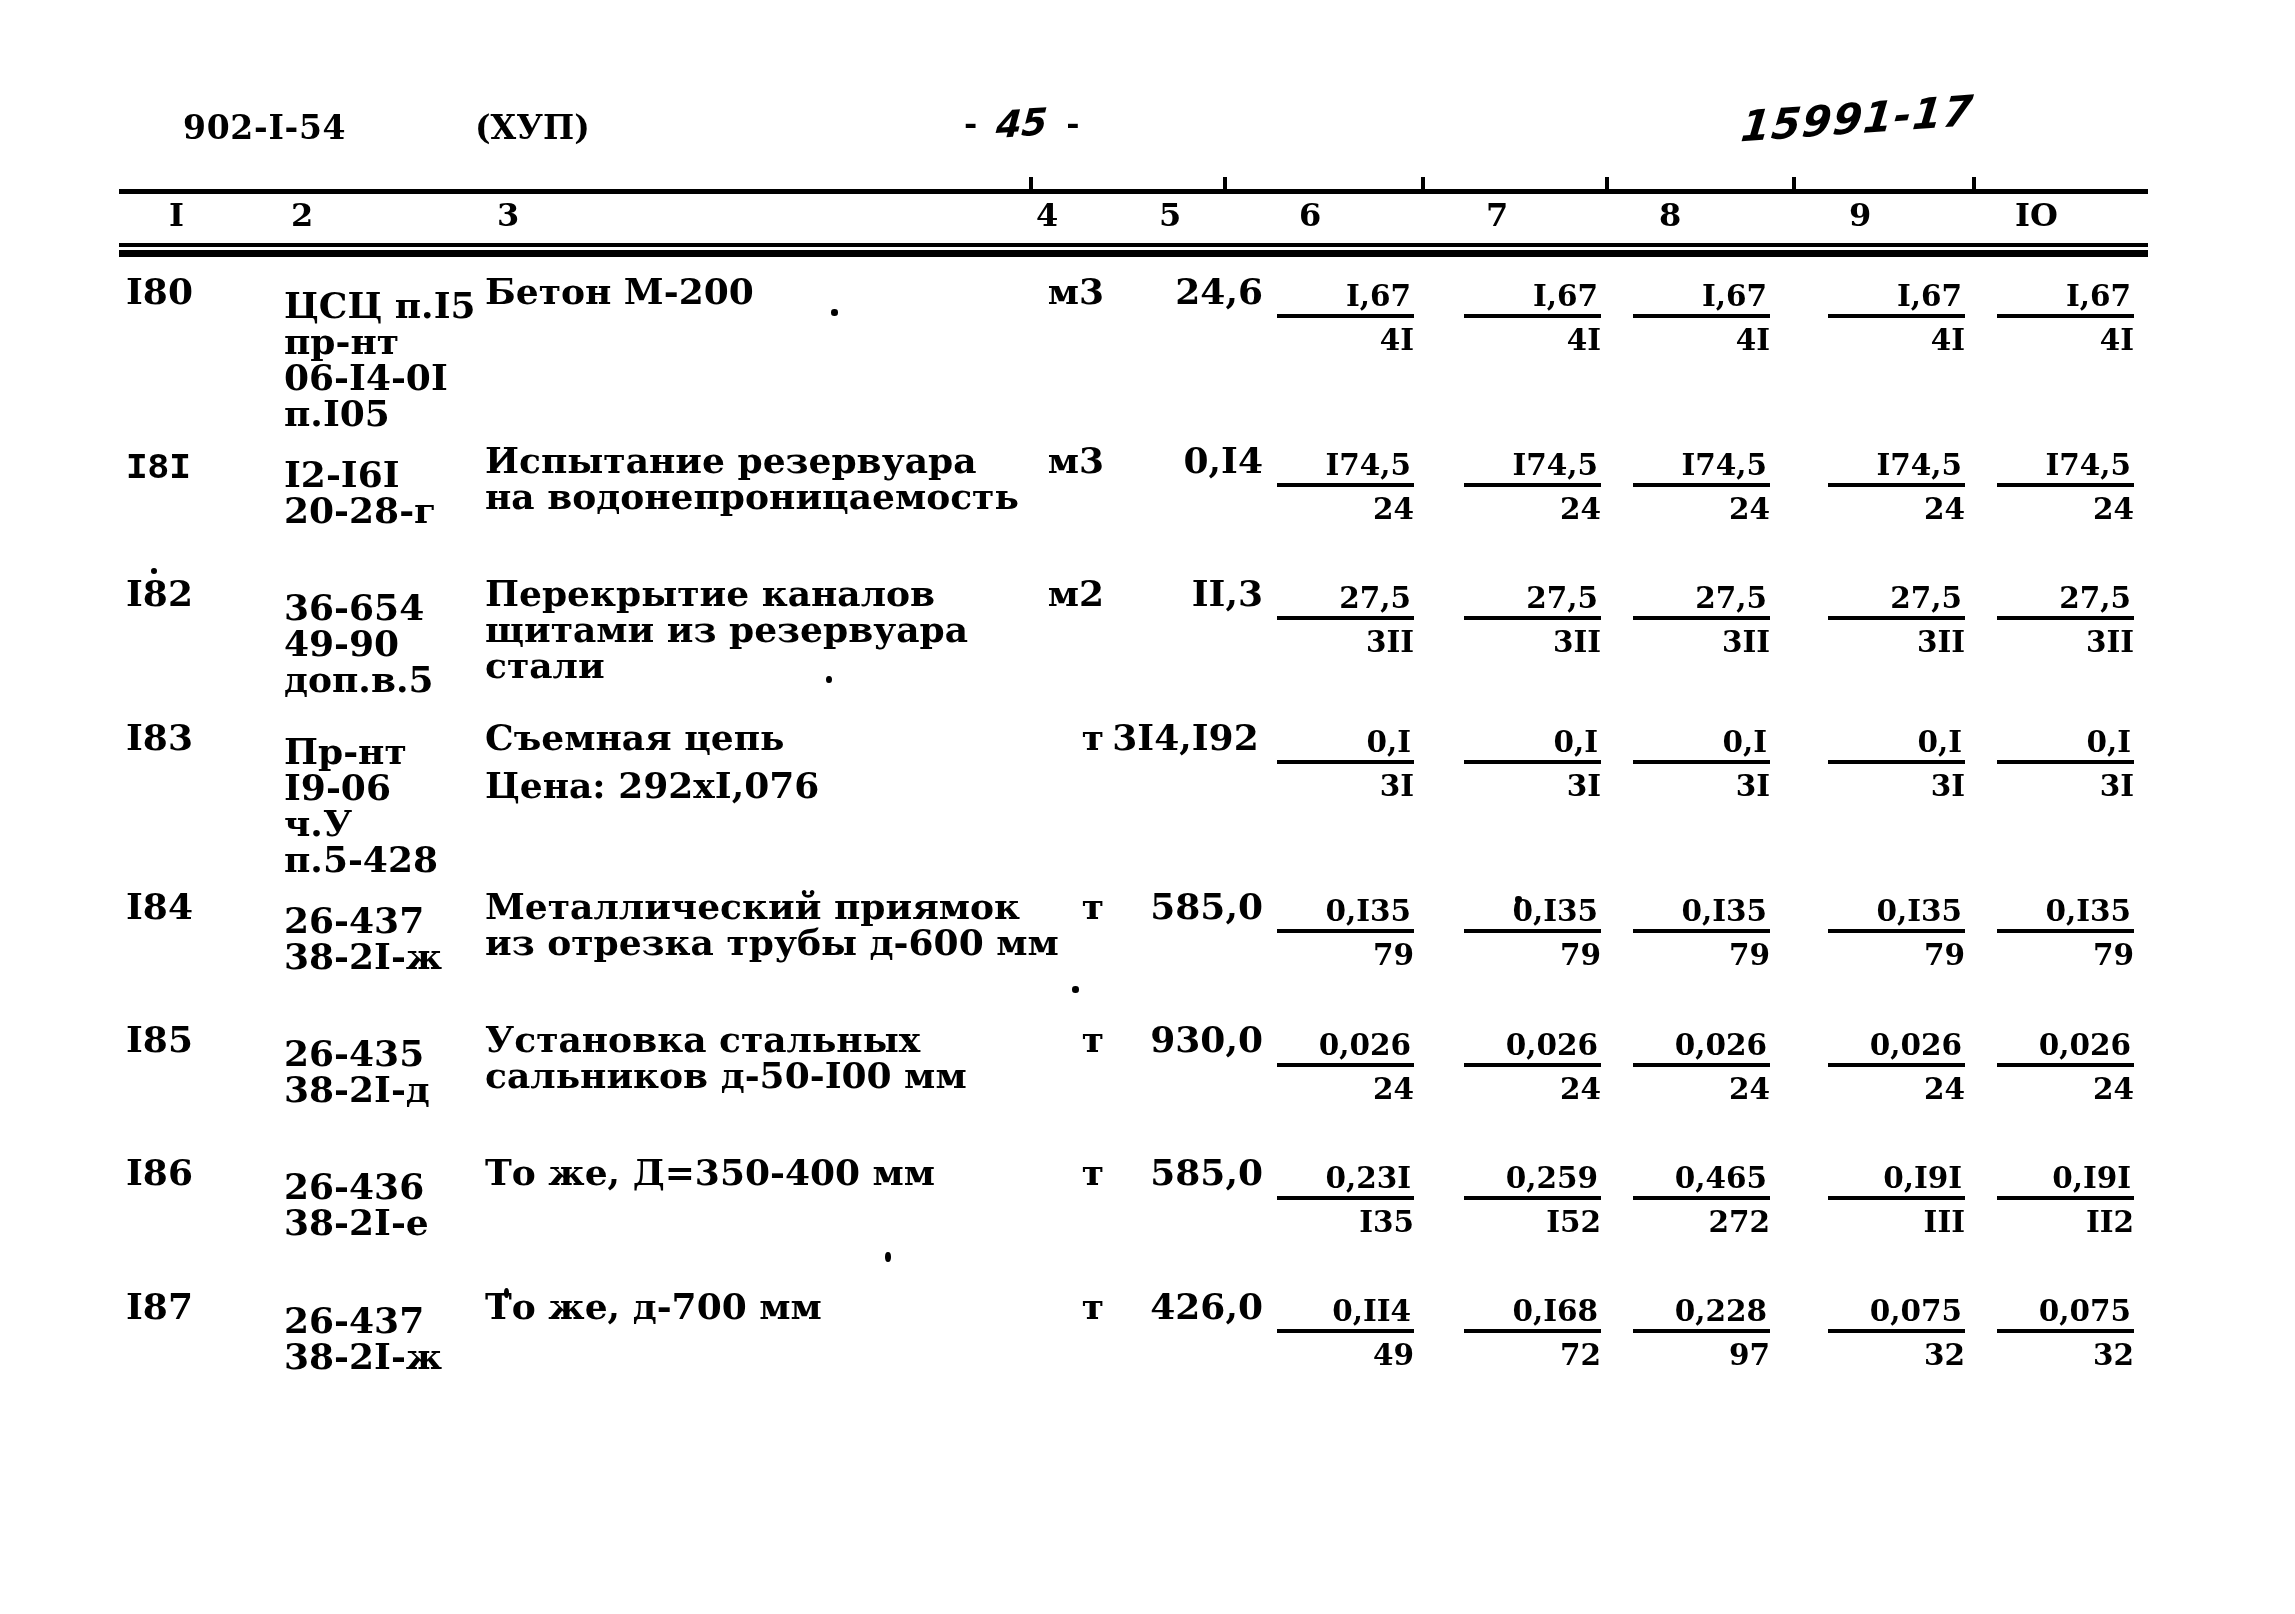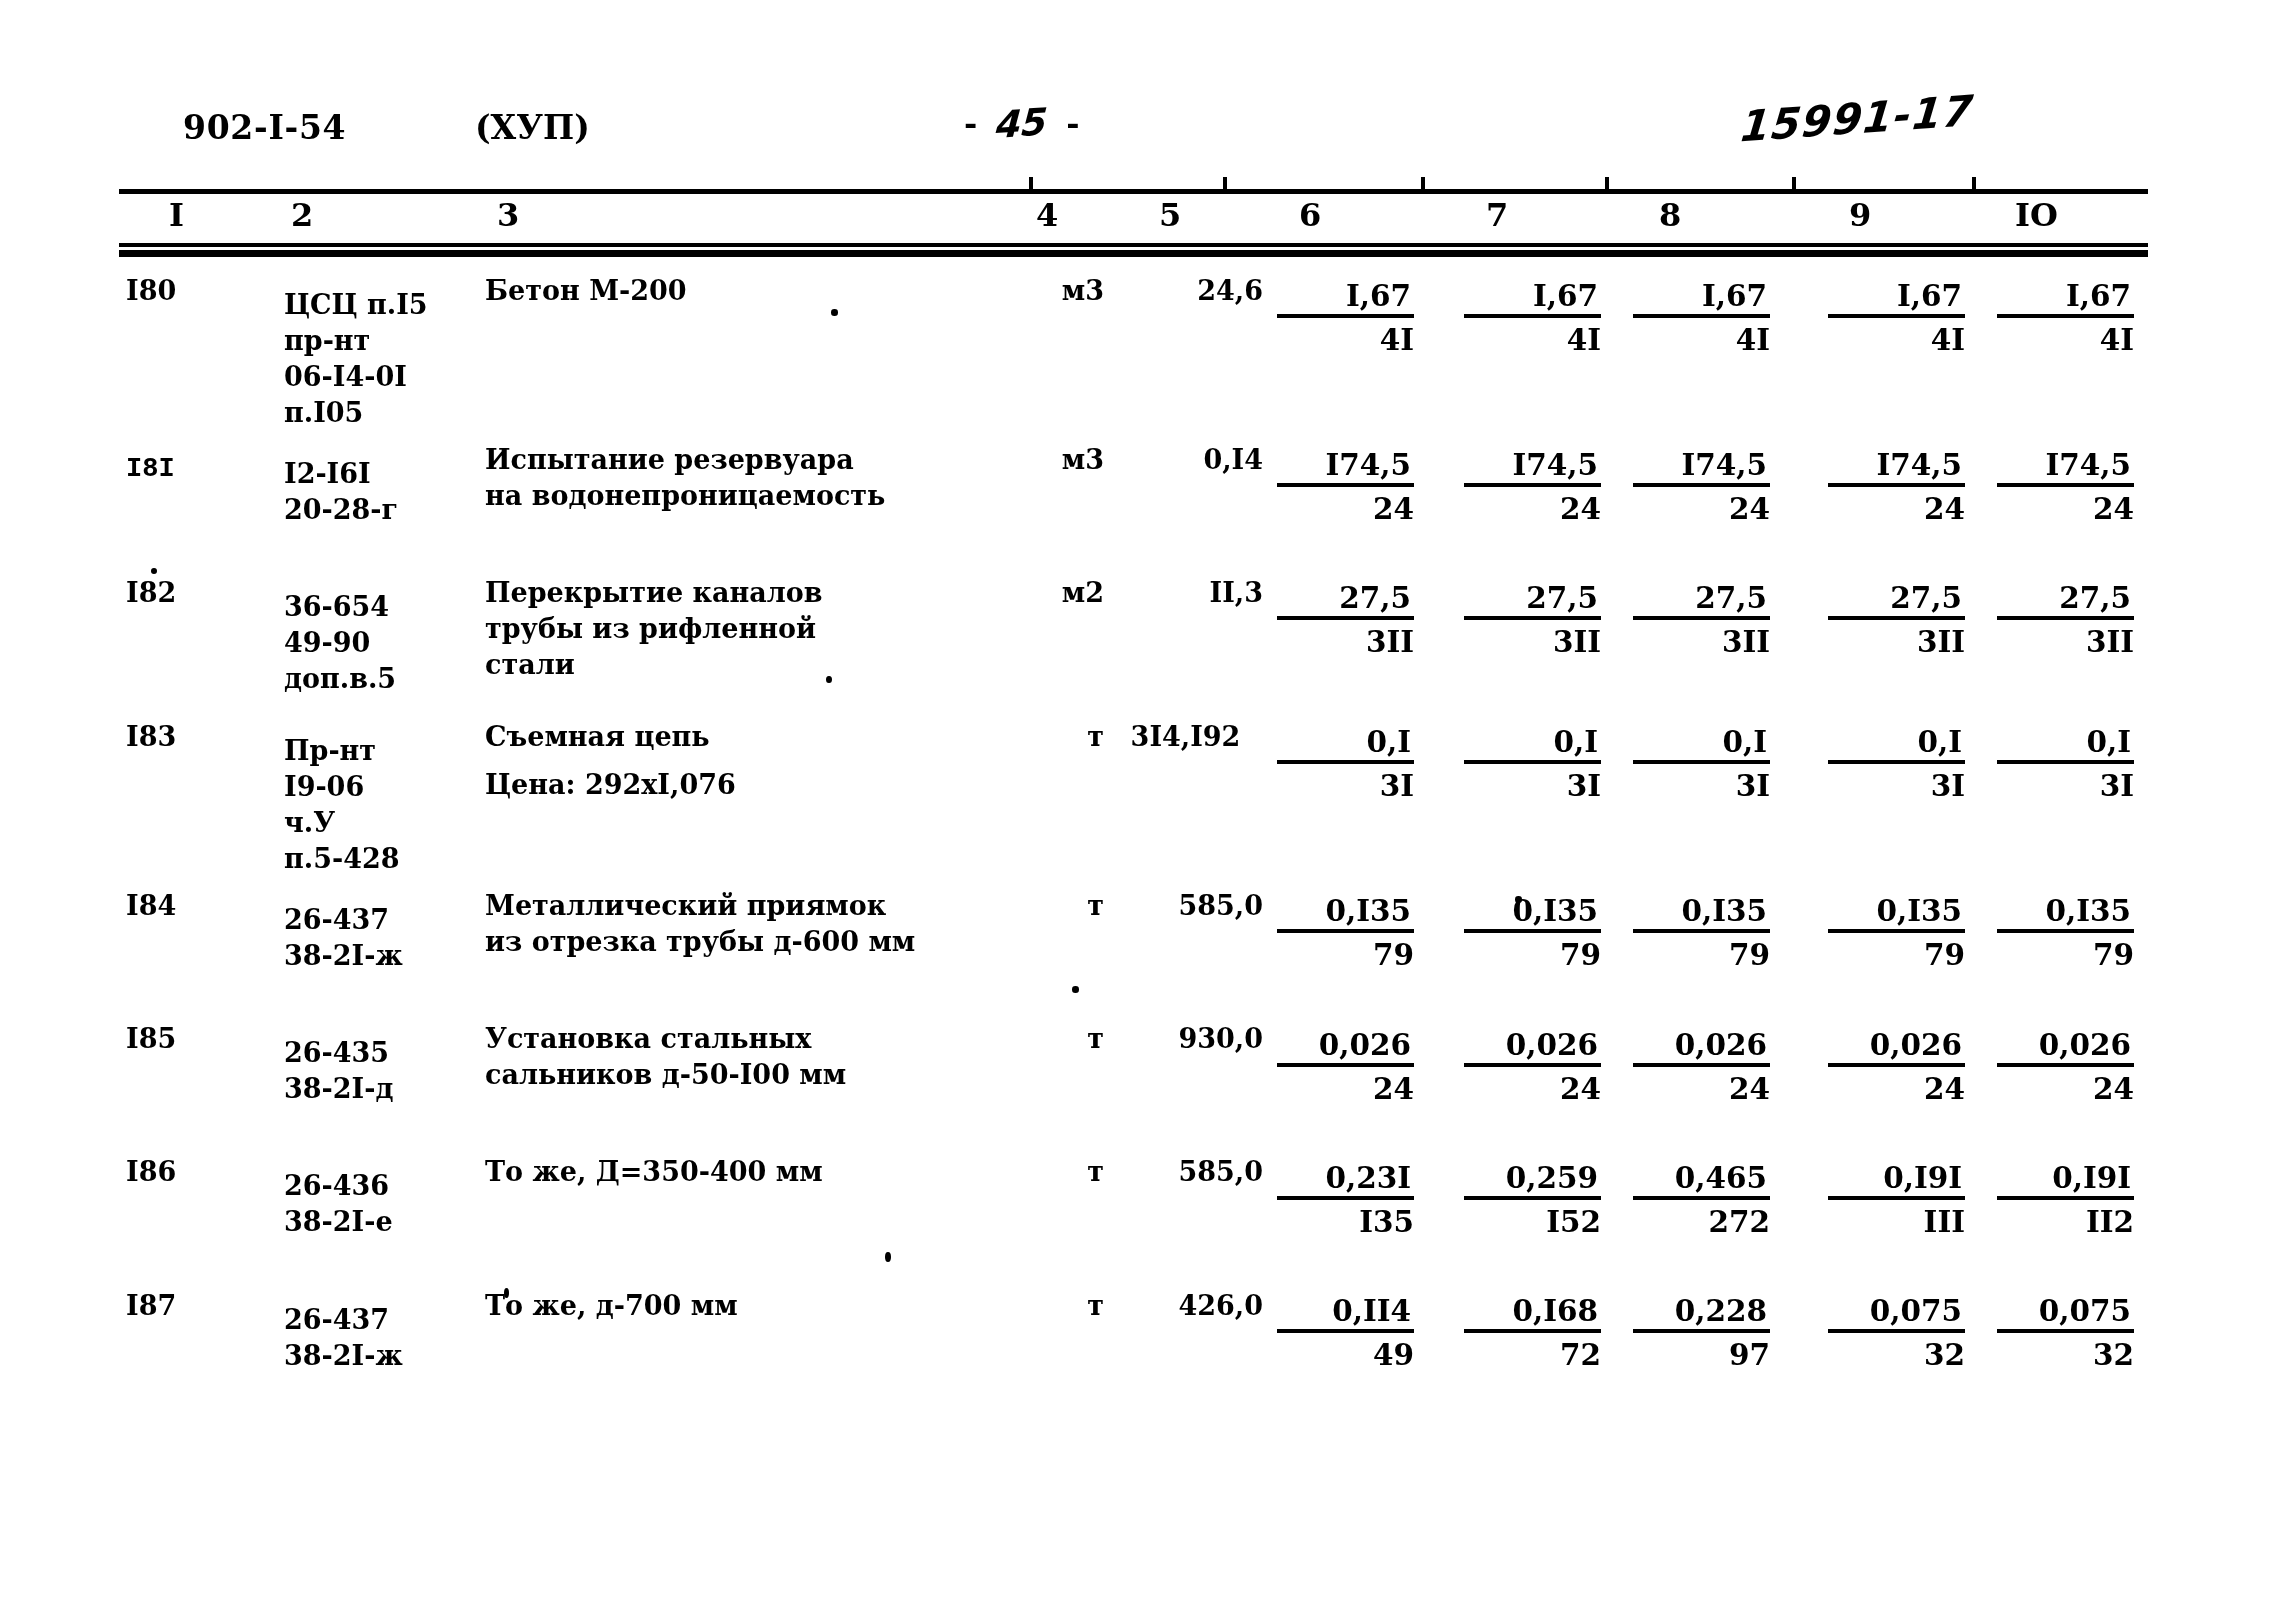--- a/index.html
+++ b/index.html
@@ -113,21 +113,21 @@
     top: 273px;
     width: 2295px;
   }
   .row {
     position: relative;
     width: 2295px;
   }
   .cell {
     position: absolute;
     font-family: "DejaVu Serif", serif;
-    font-size: 27px;
+    font-size: 36px;
     line-height: 36px;
     font-weight: 600;
     white-space: pre;
   }
   .c-no    { left: 126px;  width: 122px; }
   .c-code  { left: 284px;  width: 216px; margin-top: 14px; }
   .c-desc  { left: 476px;  width: 532px; margin-left: 9px; }
   .c-unit  { left: 1025px; width: 79px; text-align: right; }
   .c-qty   { left: 1108px; width: 155px; text-align: right; }
 
@@ -261,21 +261,21 @@
         <div class="frac f10" style="top: 176px;">
           <span class="num">I74,5</span>
           <span class="den">24</span>
         </div>
       </div>
       <div class="row">
         <div class="cell c-no" style="top: 302px;">I82</div>
         <div class="cell c-code" style="top: 302px;">36-654
 49-90
 доп.в.5</div>
-        <div class="cell c-desc" style="top: 302px;"><span class="desc-line2">Перекрытие каналов</span><span class="desc-line2">трубы из рифленной</span><span class="desc-line2">стали</span></div>
+        <div class="cell c-desc" style="top: 302px;"><span class="desc-line2">Перекрытие каналов</span><span class="desc-line2">щитами из резервуара</span><span class="desc-line2">стали</span></div>
         <div class="cell c-unit" style="top: 302px;">м2</div>
         <div class="cell c-qty" style="top: 302px;">II,3</div>
         <div class="frac f6" style="top: 309px;">
           <span class="num">27,5</span>
           <span class="den">3II</span>
         </div>
         <div class="frac f7" style="top: 309px;">
           <span class="num">27,5</span>
           <span class="den">3II</span>
         </div>

